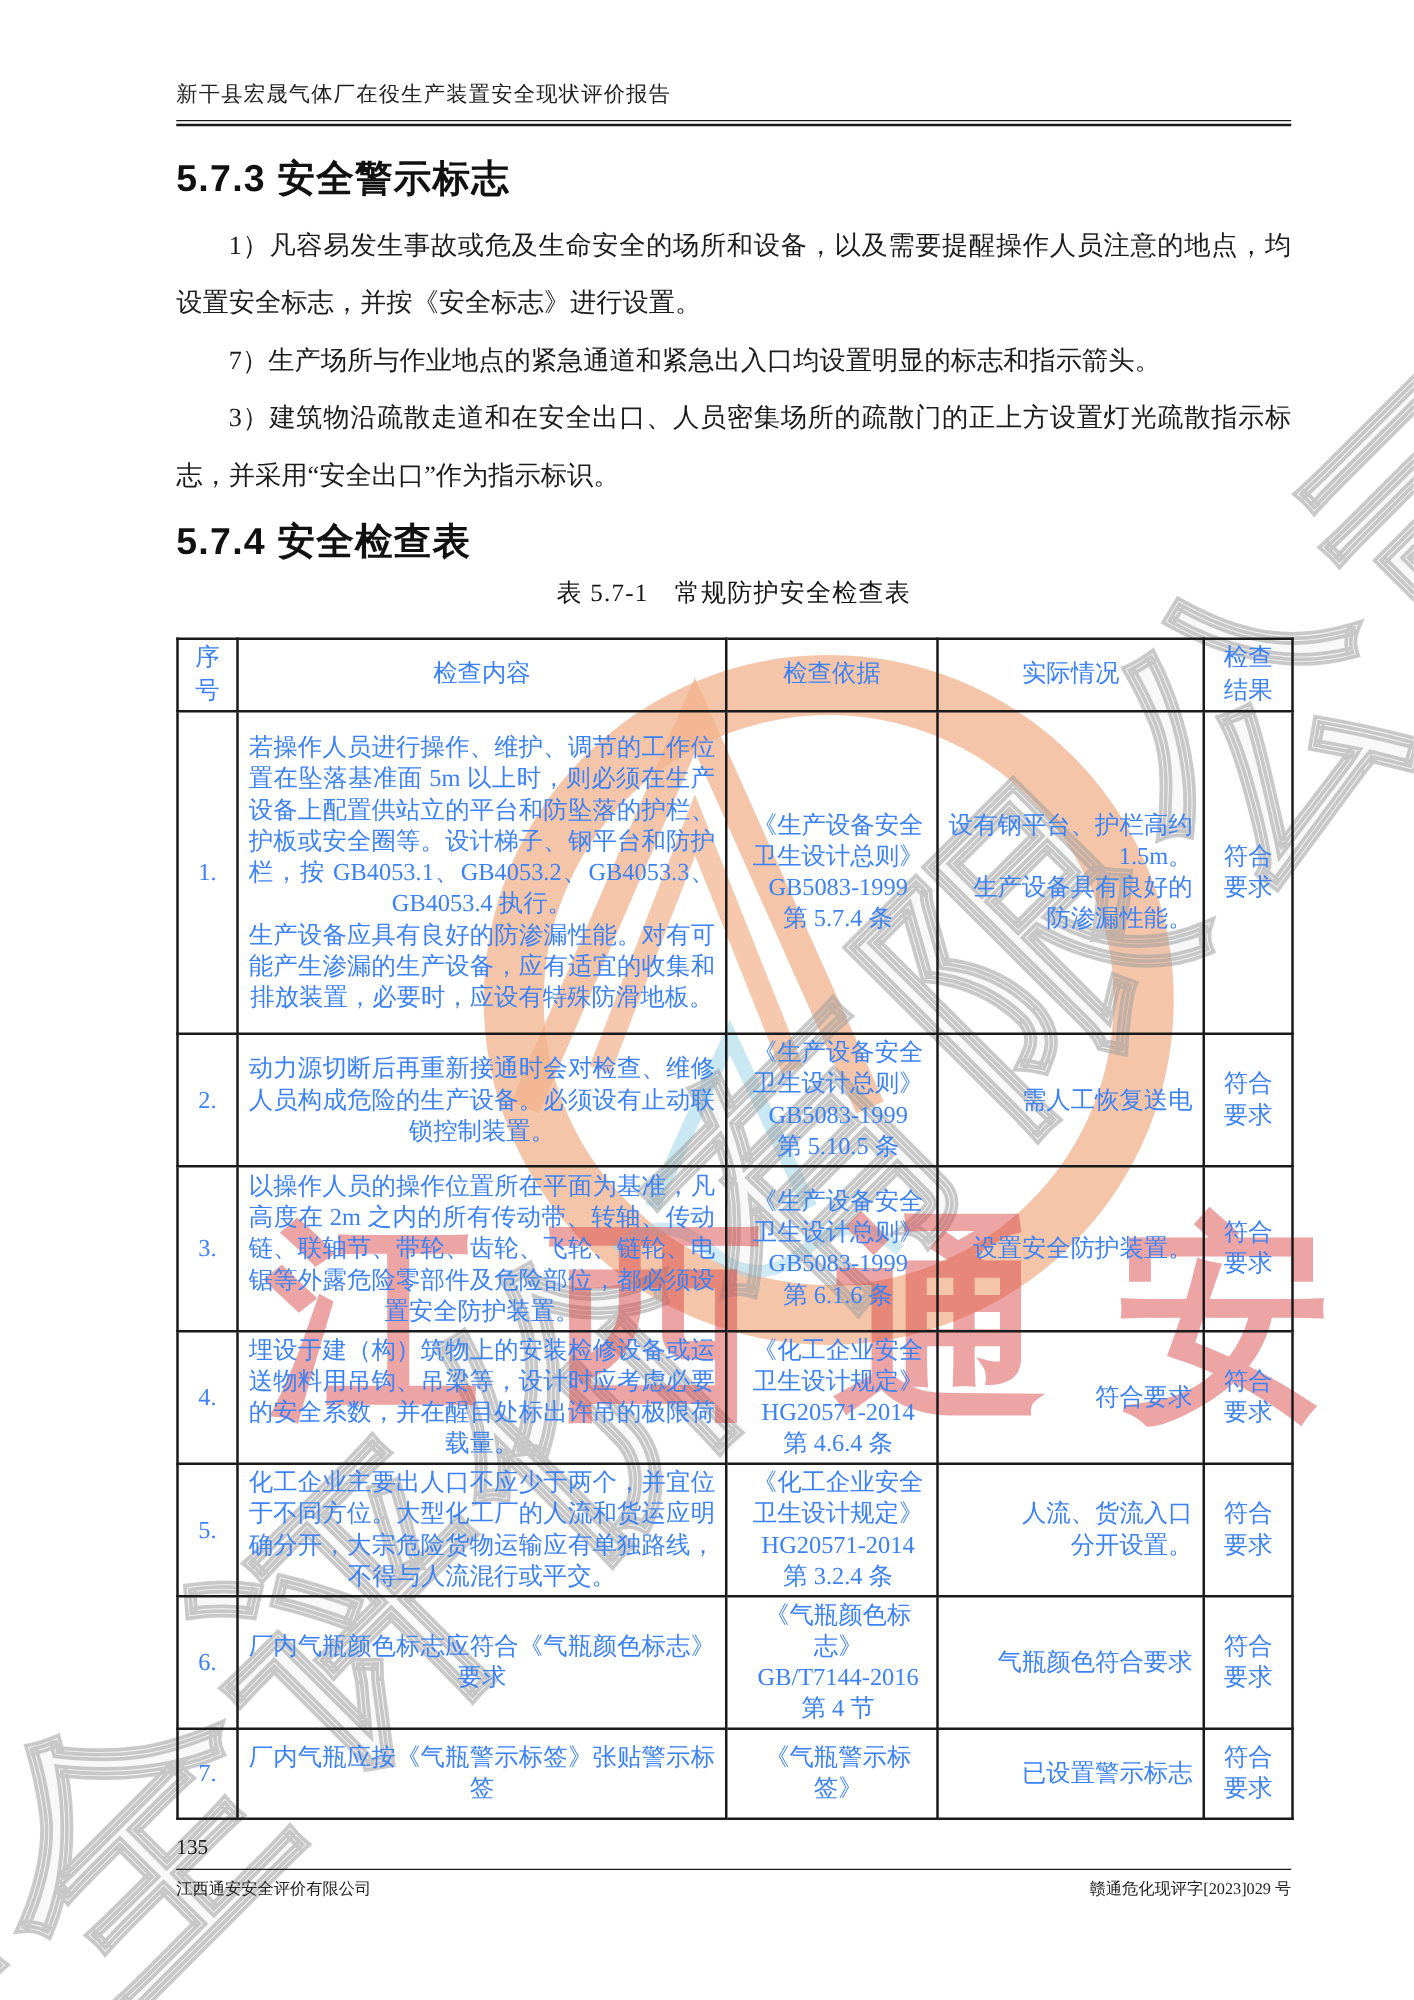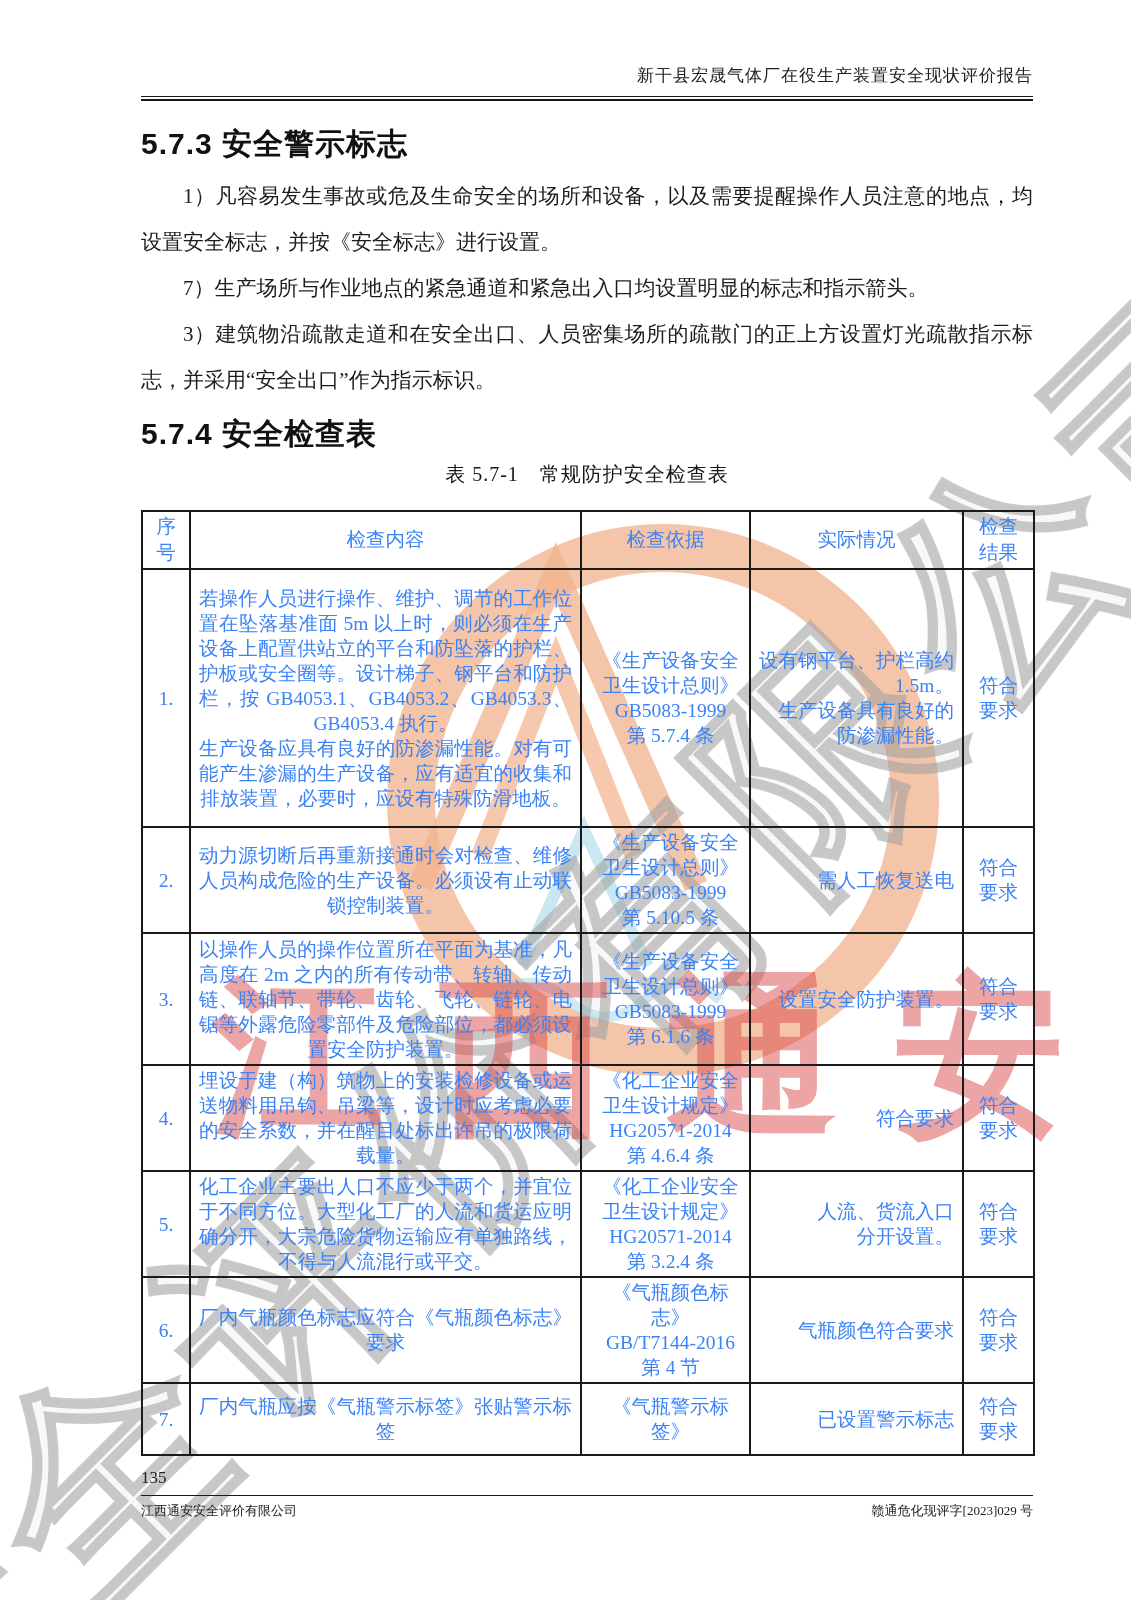--- a/index.html
+++ b/index.html
@@ -26,21 +26,21 @@
     font-family:"Liberation Serif","DejaVu Serif",serif;font-weight:700;
     font-size:172px;letter-spacing:55px;line-height:1;
     color:rgba(217,73,73,0.50);
   }
 
   
   .content{position:absolute;inset:0;z-index:1;padding:0 98px 0 141px;box-sizing:border-box;}
 
   .doc-header{padding-top:64px;}
   .doc-header .title{
-    text-align:right;font-size:17px;letter-spacing:1px;color:#222;
+    text-align:left;font-size:17px;letter-spacing:1px;color:#222;
   }
   .header-rule{margin-top:9px;border-top:1px solid #1a1a1a;border-bottom:2.5px solid #1a1a1a;height:2px;}
 
   h3.sec{
     font-family:"Liberation Sans","DejaVu Sans",sans-serif;
     font-size:30px;font-weight:bold;color:#111;
     margin:26px 0 0 0;line-height:34px;letter-spacing:1px;
   }
   p.body-p{
     margin:0;font-size:21px;line-height:46px;text-indent:2em;

